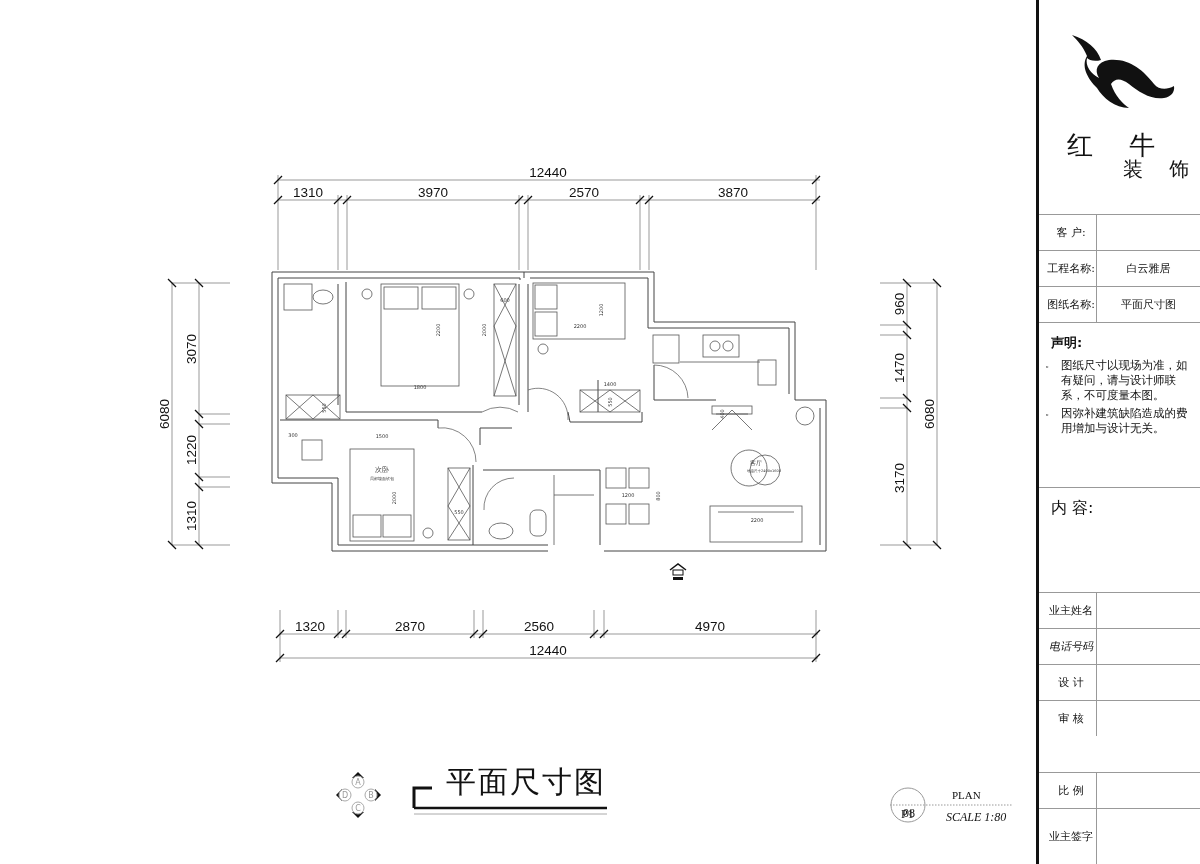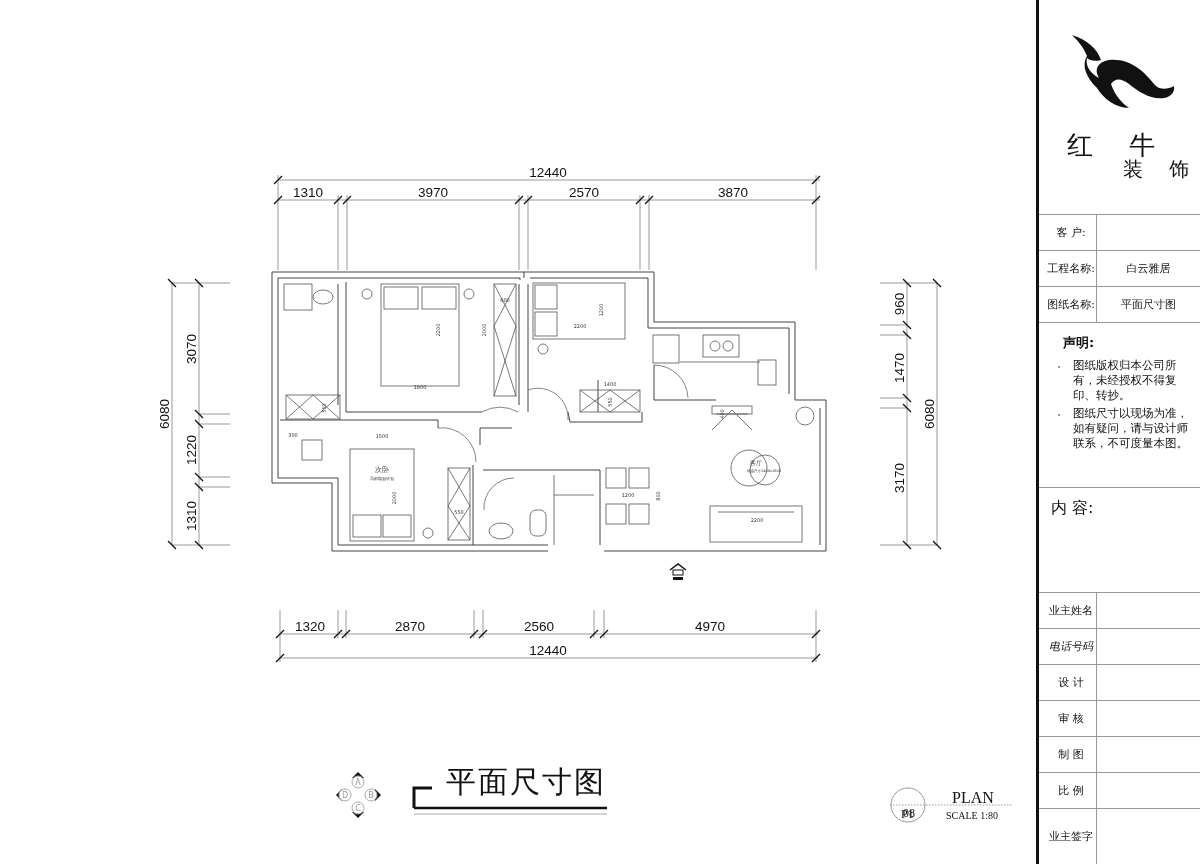--- a/index.html
+++ b/index.html
@@ -5,30 +5,30 @@
   html,body{margin:0;padding:0;background:#fff;}
   body{width:1200px;height:864px;position:relative;overflow:hidden;font-family:"DejaVu Sans",sans-serif;color:#111;}
   #drawing{position:absolute;left:0;top:0;}
   .tb{position:absolute;left:1036px;top:0;width:164px;height:864px;border-left:3px solid #111;box-sizing:border-box;}
   .tb-logo{position:absolute;left:0;top:0;width:161px;height:214px;}
   .tb-brand1{position:absolute;left:28px;top:128px;font-size:26px;letter-spacing:14px;}
   .tb-brand2{position:absolute;left:84px;top:156px;font-size:20px;letter-spacing:10px;}
   .tb-row{position:absolute;left:0;width:161px;border-top:1.5px solid #999;box-sizing:border-box;}
   .tb-row .lbl{position:absolute;left:0;top:0;width:58px;height:100%;display:flex;align-items:center;justify-content:center;font-size:11px;border-right:1.5px solid #999;box-sizing:border-box;padding-left:7px;}
   .tb-row .val{position:absolute;left:58px;top:0;right:0;height:100%;display:flex;align-items:center;justify-content:center;font-size:11px;}
-  .decl{position:absolute;left:0;top:322px;width:161px;height:165px;border-top:1.5px solid #999;box-sizing:border-box;padding:12px 4px 0 24px;font-size:11.5px;line-height:15px;}
+  .decl{position:absolute;left:0;top:322px;width:161px;height:165px;border-top:1.5px solid #999;box-sizing:border-box;padding:12px 4px 0 12px;font-size:11.5px;line-height:15px;}
   .decl .h{font-size:13px;font-weight:bold;margin-bottom:8px;}
   .decl .item{position:relative;padding-left:10px;margin-bottom:3px;}
   .decl .item:before{content:"。";position:absolute;left:-6px;top:-2px;font-size:10px;}
   .content-box{position:absolute;left:0;top:487px;width:161px;height:105px;border-top:1.5px solid #999;box-sizing:border-box;padding:10px 0 0 12px;font-size:16px;}
   .dimtxt{font-family:"Liberation Sans",sans-serif;font-size:13.5px;fill:#111;}
   .small{font-family:"DejaVu Sans",sans-serif;font-size:5px;fill:#333;}
   .title-cn{position:absolute;left:446px;top:762px;font-family:"DejaVu Serif",serif;font-size:30px;letter-spacing:2px;}
-  .plan-lbl{position:absolute;left:952px;top:789px;font-family:"Liberation Serif",serif;font-size:16px;}
-  .plan-scale{position:absolute;left:946px;top:810px;font-family:"Liberation Serif",serif;font-size:10px;}
+  .plan-lbl{position:absolute;left:952px;top:789px;font-family:"Liberation Serif",serif;font-size:11px;}
+  .plan-scale{position:absolute;left:946px;top:810px;font-family:"Liberation Serif",serif;font-size:12px;font-style:italic;}
   .p1{position:absolute;left:901px;top:807px;font-family:"Liberation Serif",serif;font-size:12px;}
   .p08{position:absolute;left:903px;top:806px;font-family:"Liberation Serif",serif;font-size:12px;}
 </style>
 </head>
 <body>
 
 <svg id="drawing" width="1036" height="864" viewBox="0 0 1036 864">
   <g stroke="#999" stroke-width="1" fill="none">
 
     <line x1="278" y1="180" x2="820" y2="180"></line>
@@ -304,22 +304,22 @@
     <div class="lbl">工程名称:</div>
     <div class="val">白云雅居</div>
   </div>
   <div class="tb-row" style="top:286px;height:36px;">
     <div class="lbl">图纸名称:</div>
     <div class="val">平面尺寸图</div>
   </div>
 
   <div class="decl">
     <div class="h">声明:</div>
-    <div class="item">图纸版权归本公司所有，未经授权不得复印、转抄。</div>
     <div class="item">图纸尺寸以现场为准，如有疑问，请与设计师联系，不可度量本图。</div>
+    <div class="item">因弥补建筑缺陷造成的费用增加与设计无关。</div>
   </div>
 
   <div class="content-box">
     <span>内 容:</span>
   </div>
 
   <div class="tb-row" style="top:592px;height:36px;">
     <div class="lbl">业主姓名</div>
     <div class="val"></div>
   </div>
@@ -328,24 +328,20 @@
     <div class="val"></div>
   </div>
   <div class="tb-row" style="top:664px;height:36px;">
     <div class="lbl">设  计</div>
     <div class="val"></div>
   </div>
   <div class="tb-row" style="top:700px;height:36px;">
     <div class="lbl">审  核</div>
     <div class="val"></div>
   </div>
-  <div class="tb-row" style="top:736px;height:36px;">
-    <div class="lbl">制  图</div>
-    <div class="val"></div>
-  </div>
   <div class="tb-row" style="top:772px;height:36px;">
     <div class="lbl">比  例</div>
     <div class="val"></div>
   </div>
   <div class="tb-row" style="top:808px;height:56px;">
     <div class="lbl">业主签字</div>
     <div class="val"></div>
   </div>
 </div>
 

